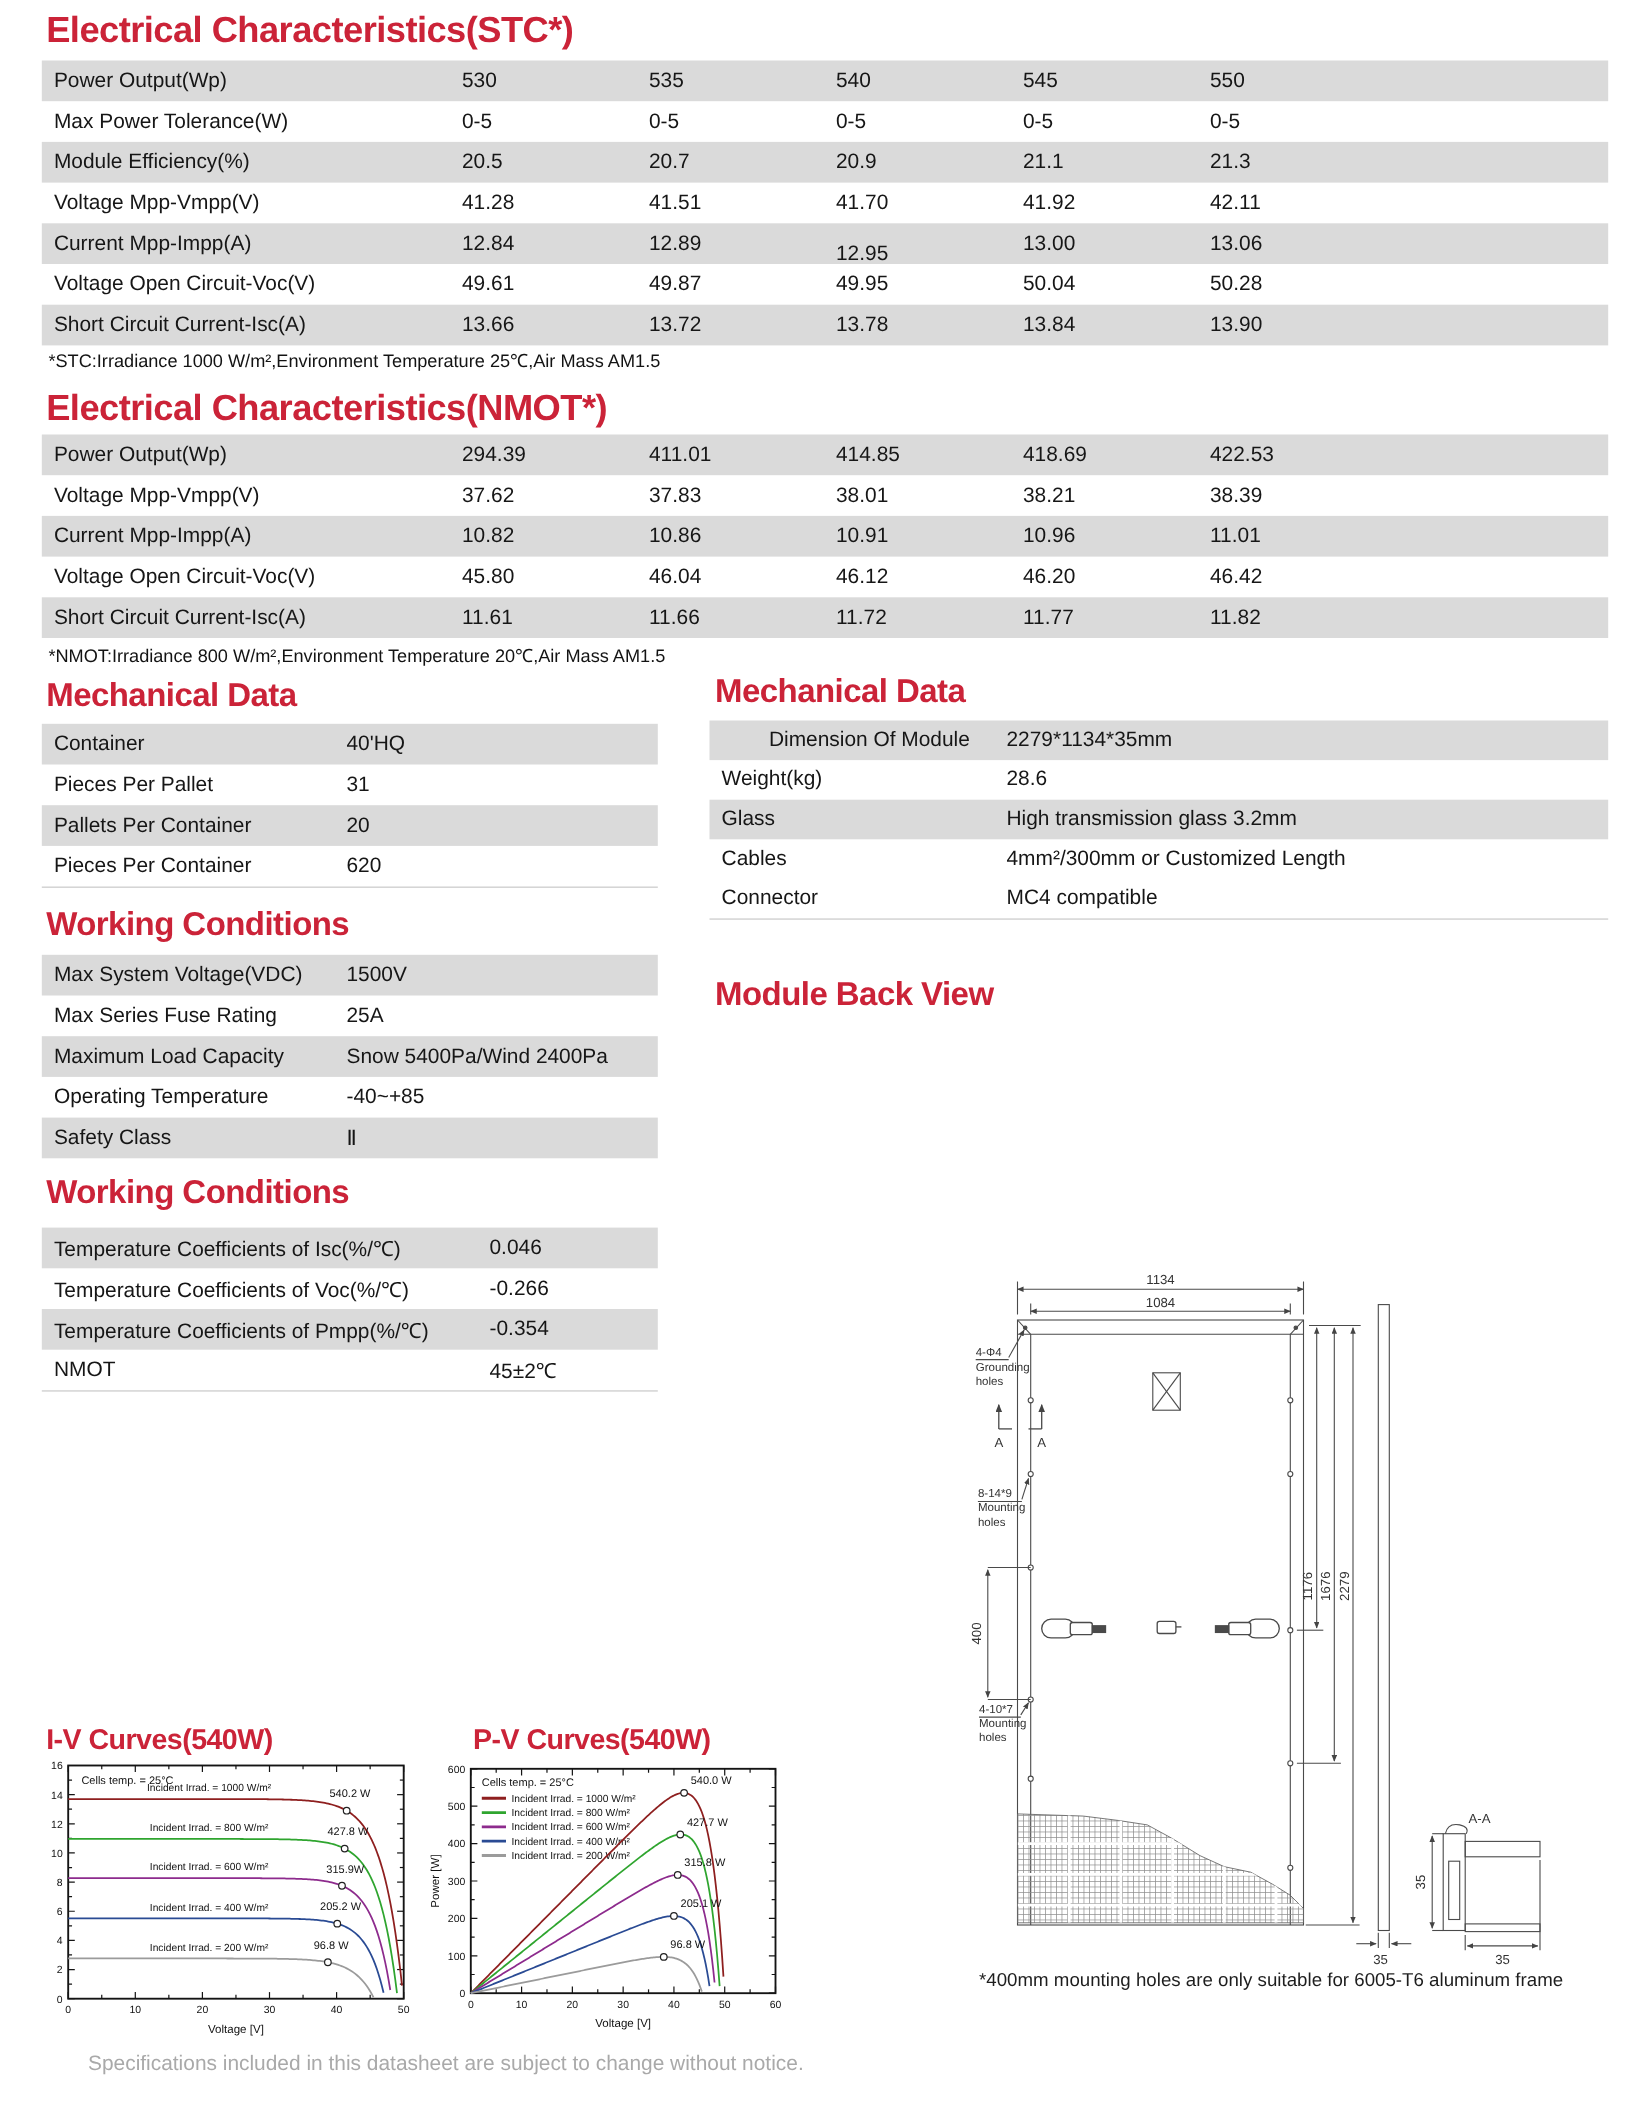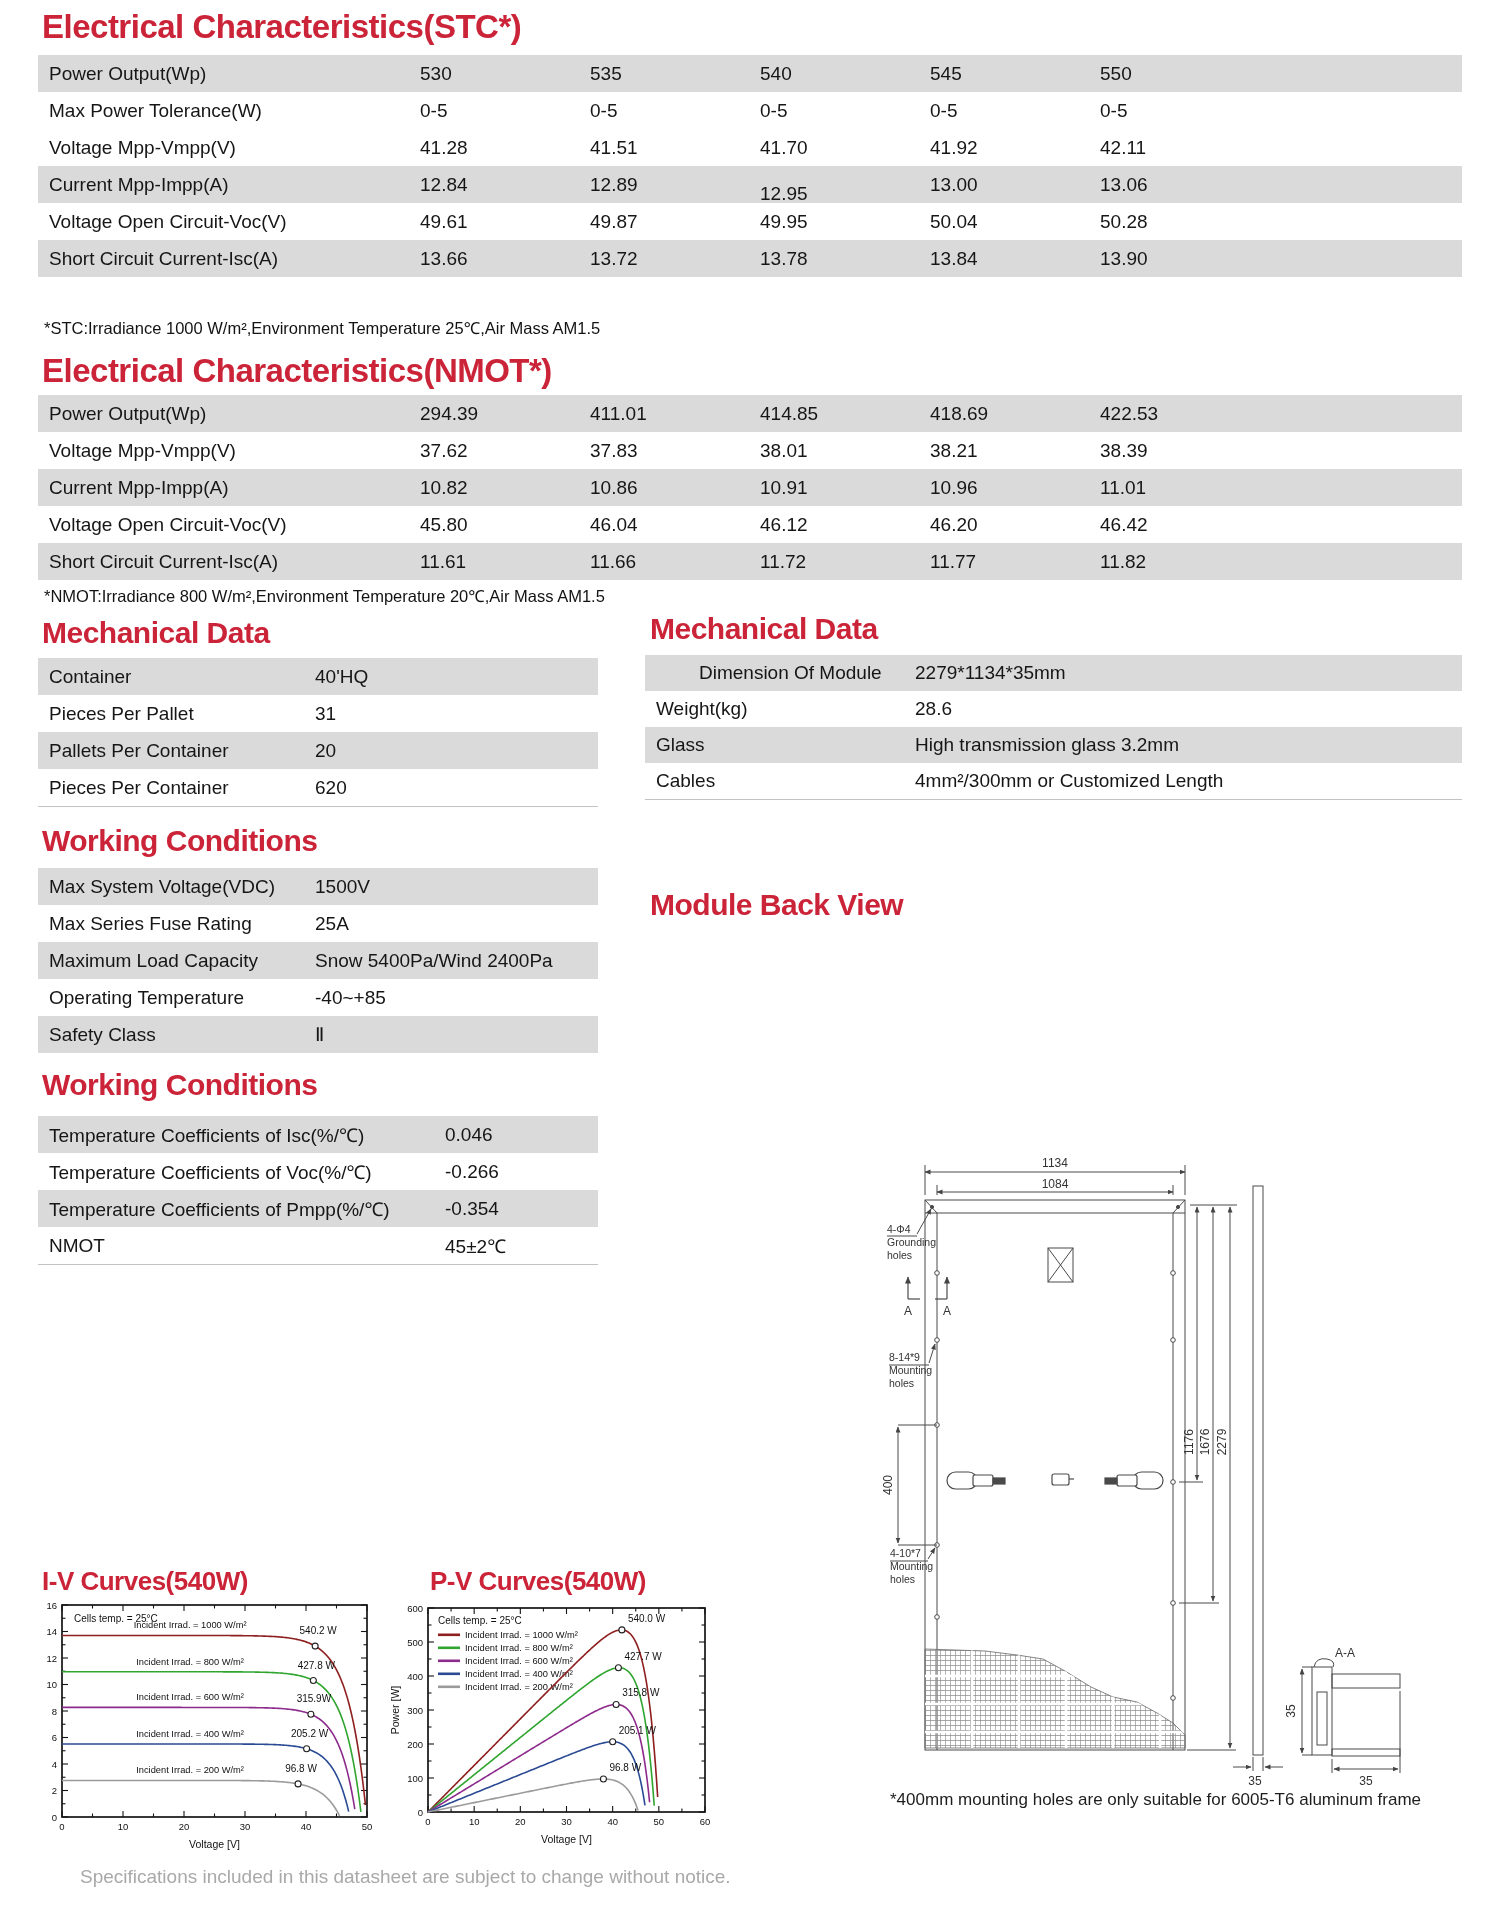--- a/index.html
+++ b/index.html
@@ -42,20 +42,28 @@
       <span class="val" style="left: 1062px;">550</span>
     </div>
     <div class="trow" style="height: 37px;">
       <span class="lab">Max Power Tolerance(W)</span>
       <span class="val" style="left: 382px;">0-5</span>
       <span class="val" style="left: 552px;">0-5</span>
       <span class="val" style="left: 722px;">0-5</span>
       <span class="val" style="left: 892px;">0-5</span>
       <span class="val" style="left: 1062px;">0-5</span>
     </div>
+    <div class="trow odd" style="height: 37px;">
+      <span class="lab">Module Efficiency(%)</span>
+      <span class="val" style="left: 382px;">20.5</span>
+      <span class="val" style="left: 552px;">20.7</span>
+      <span class="val" style="left: 722px;">20.9</span>
+      <span class="val" style="left: 892px;">21.1</span>
+      <span class="val" style="left: 1062px;">21.3</span>
+    </div>
     <div class="trow" style="height: 37px;">
       <span class="lab">Voltage Mpp-Vmpp(V)</span>
       <span class="val" style="left: 382px;">41.28</span>
       <span class="val" style="left: 552px;">41.51</span>
       <span class="val" style="left: 722px;">41.70</span>
       <span class="val" style="left: 892px;">41.92</span>
       <span class="val" style="left: 1062px;">42.11</span>
     </div>
     <div class="trow odd" style="height: 37px;">
       <span class="lab">Current Mpp-Impp(A)</span>
@@ -203,20 +211,24 @@
       <span class="lab">Weight(kg)</span>
       <span class="val" style="left: 270px;">28.6</span>
     </div>
     <div class="trow odd" style="height: 36px;">
       <span class="lab">Glass</span>
       <span class="val" style="left: 270px;">High transmission glass 3.2mm</span>
     </div>
     <div class="trow" style="height: 36px;">
       <span class="lab">Cables</span>
       <span class="val" style="left: 270px;">4mm²/300mm or Customized Length</span>
+    </div>
+    <div class="trow" style="height: 36px;">
+      <span class="lab">Connector</span>
+      <span class="val" style="left: 270px;">MC4 compatible</span>
     </div>
   </div>
 
 <div class="h-red h2" style="left:650px;top:888px;">Module Back View</div>
 
 <svg class="abs" style="left:645px;top:945px;" width="817" height="875" viewBox="0 0 817 875">
   <defs>
     <marker id="ar" markerWidth="7" markerHeight="6" refX="5.5" refY="2.5" orient="auto-start-reverse">
       <path d="M0,0 L6,2.5 L0,5 Z" fill="#444"></path>
     </marker>

